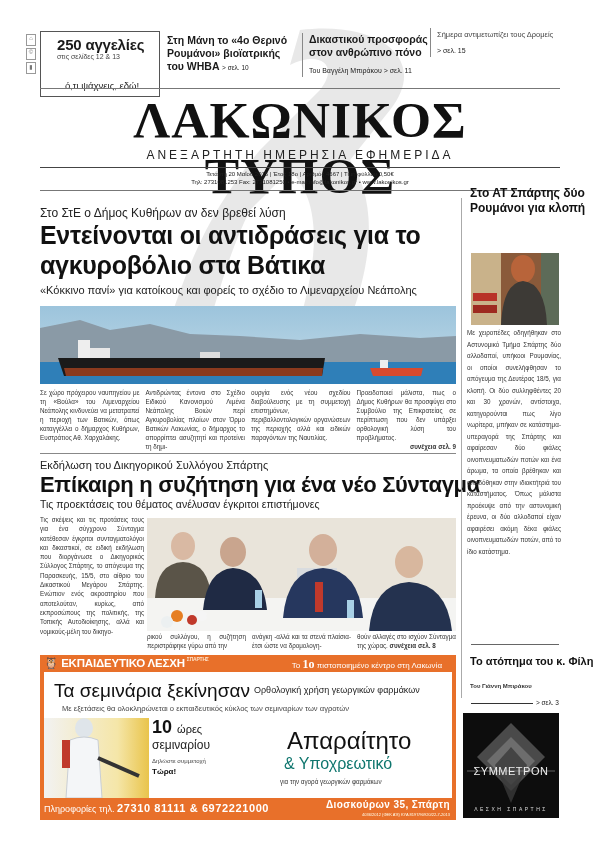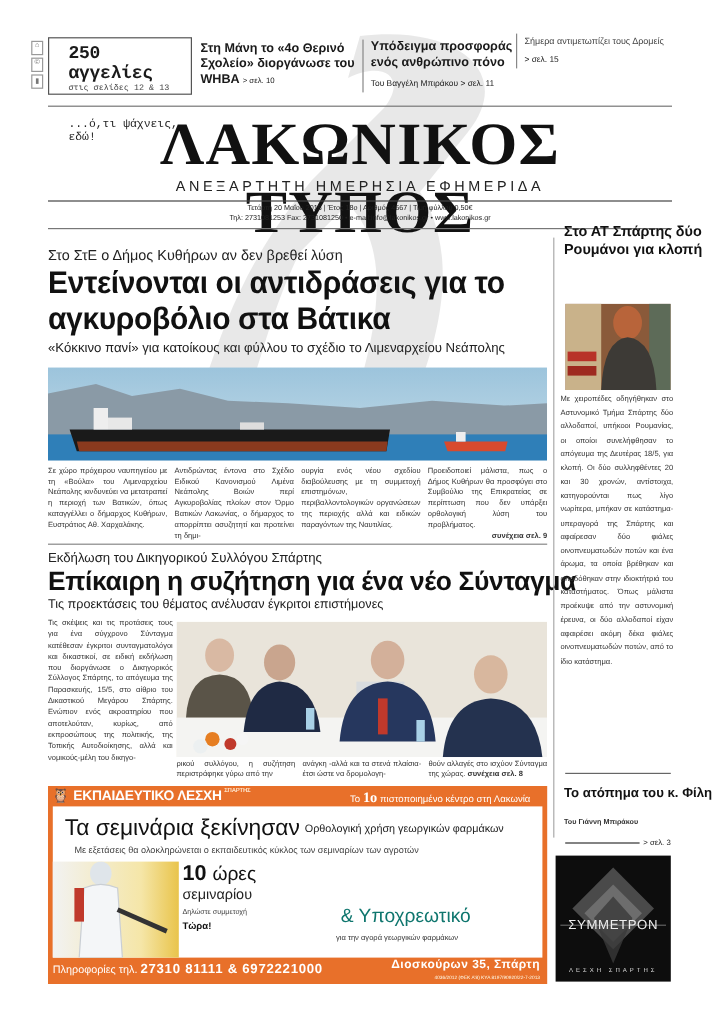--- a/index.html
+++ b/index.html
@@ -5,21 +5,21 @@
   * { box-sizing: border-box; margin: 0; padding: 0; }
   html, body { width: 600px; height: 849px; background: #fff; overflow: hidden; }
   body { position: relative; font-family: "Liberation Sans", sans-serif; color: #1a1a1a; }
 
   .watermark { position: absolute; left: 150px; top: 20px; width: 280px; height: 300px; pointer-events: none; }
 
   
   .teasers { position: absolute; top: 28px; left: 40px; width: 520px; height: 56px; }
   .side-icons { position: absolute; left: -14px; top: 6px; width: 12px; }
   .side-icons span { display: block; width: 10px; height: 12px; border: 1px solid #999; margin-bottom: 2px; font-size: 6px; text-align: center; color: #777; }
-  .ads-box { position: absolute; left: 0; top: 3px; width: 120px; height: 48px; border: 1px solid #555; padding: 4px 0 0 16px; font-family: Liberation Mono, monospace; }
+  .ads-box { position: absolute; left: 0; top: 3px; width: 120px; height: 66px; border: 1px solid #555; padding: 4px 0 0 16px; }
   .ads-box .big { font-size: 15px; font-weight: bold; letter-spacing: -0.2px; }
   .ads-box .small { font-size: 7px; color: #444; margin-top: 0; }
   .ads-box .tag { font-size: 9.5px; color: #222; margin-top: 20px; }
   .teaser { position: absolute; top: 6px; font-weight: bold; font-size: 10.5px; line-height: 13px; }
   .teaser .ref { font-weight: normal; font-size: 6.5px; }
   .t1 { left: 127px; width: 130px; }
   .t2 { left: 262px; width: 130px; border-left: 1px solid #888; padding-left: 6px; top: 5px; }
   .t2 .by { font-weight: normal; font-size: 7px; margin-top: 5px; }
   .t1 { border-right: 0; }
   .t3 { left: 390px; width: 150px; border-left: 1px solid #888; padding-left: 6px; top: 0; }
@@ -58,21 +58,21 @@
   .ad-brand { position: absolute; left: 4px; top: 1px; font-weight: bold; font-size: 11.5px; color: #fff; letter-spacing: -0.2px; }
   .ad-brand small { font-size: 5px; vertical-align: top; color: #fde2c8; margin-left: 2px; }
   .ad-first { position: absolute; right: 14px; top: 2px; font-size: 8px; color: #fff; }
   .ad-first b { font-size: 12px; font-family: Liberation Serif, serif; }
   .ad-body { position: absolute; top: 17px; left: 4px; width: 408px; height: 126px; background: #fff; }
   .ad-h1 { position: absolute; top: 8px; left: 10px; font-size: 19px; color: #111; white-space: nowrap; }
   .ad-h1-side { position: absolute; top: 13px; left: 210px; font-size: 9px; color: #222; white-space: nowrap; }
   .ad-h2 { position: absolute; top: 32px; left: 18px; font-size: 7.6px; color: #444; white-space: nowrap; }
   .ad-figure { position: absolute; left: 0; top: 46px; width: 105px; height: 80px; background: linear-gradient(90deg,#f2f2f2,#f5e6a8 70%,#e9c44b); }
   .ad-hours { position: absolute; left: 108px; top: 45px; font-weight: bold; font-size: 18px; color: #111; }
-  .ad-hours span { font-weight: normal; font-size: 16px; }
+  .ad-hours span { font-weight: normal; font-size: 11px; }
   .ad-seminar { position: absolute; left: 108px; top: 66px; font-size: 12px; color: #222; }
   .ad-declare { position: absolute; left: 108px; top: 86px; font-size: 6px; color: #444; }
   .ad-now { position: absolute; left: 108px; top: 95px; font-size: 8px; font-weight: bold; color: #111; }
   .ad-req { position: absolute; left: 243px; top: 55px; font-size: 24px; color: #111; }
   .ad-oblig { position: absolute; left: 240px; top: 83px; font-size: 16px; color: #0f766e; }
   .ad-market { position: absolute; left: 236px; top: 106px; font-size: 6.3px; color: #333; }
   .ad-phone { position: absolute; left: 4px; top: 147px; font-size: 9px; color: #fff; }
   .ad-phone b { font-size: 11px; letter-spacing: 0.6px; }
   .ad-addr { position: absolute; right: 6px; top: 144px; font-size: 10px; font-weight: bold; color: #fff; letter-spacing: 0.4px; }
   .ad-legal { position: absolute; right: 6px; top: 157px; font-size: 4px; color: #ffe; }
@@ -103,46 +103,46 @@
     <span>⌂</span>
     <span>©</span>
     <span>▮</span>
   </div>
   <div class="ads-box">
     <div class="big">250 αγγελίες</div>
     <div class="small">στις σελίδες 12 &amp; 13</div>
     <div class="tag">...ό,τι ψάχνεις, εδώ!</div>
   </div>
   <div class="teaser t1">
-    <span>Στη Μάνη το «4ο Θερινό Σχολείο» διοργάνωσε του WHBA</span>
+    <span>Στη Μάνη το «4ο Θερινό Ρουμάνοι» βιοϊατρικής του WHBA</span>
     <span class="ref">&gt; σελ. 10</span>
   </div>
   <div class="teaser t2">
-    <div>Υπόδειγμα προσφοράς ενός ανθρώπινο πόνο</div>
+    <div>Δικαστικού προσφοράς στον ανθρώπινο πόνο</div>
     <div class="by"><span>Του Βαγγέλη Μπιράκου</span> <span>&gt; σελ. 11</span></div>
   </div>
   <div class="teaser t3">
     <div class="kicker">Σήμερα αντιμετωπίζει τους Δρομείς</div>
     <span class="ref">&gt; σελ. 15</span>
   </div>
 </div>
 <div class="toprule"></div>
 
 <div class="mast-title">ΛΑΚΩΝΙΚΟΣ ΤΥΠΟΣ</div>
 <div class="mast-sub">ΑΝΕΞΑΡΤΗΤΗ ΗΜΕΡΗΣΙΑ ΕΦΗΜΕΡΙΔΑ</div>
 <div class="mast-rule1"></div>
 <div class="mast-info">
   <div>Τετάρτη 20 Μαΐου 2015 | Έτος 18ο | Αριθμός 4667 | Τιμή φύλλου 0,50€</div>
   <div>Τηλ: 2731081253 Fax: 2731081250 • e-mail:info@lakonikos.gr • www.lakonikos.gr</div>
 </div>
 <div class="mast-rule2"></div>
 
 <div class="lead-kicker">Στο ΣτΕ ο Δήμος Κυθήρων αν δεν βρεθεί λύση</div>
 <div class="lead-title">Εντείνονται οι αντιδράσεις για το αγκυροβόλιο στα Βάτικα</div>
-<div class="lead-sub">«Κόκκινο πανί» για κατοίκους και φύλλου το σχέδιο το Λιμεναρχείου Νεάπολης</div>
+<div class="lead-sub">«Κόκκινο πανί» για κατοίκους και φορείς το σχέδιο το Λιμεναρχείου Νεάπολης</div>
 <div class="lead-photo">
   <svg width="416" height="78" viewBox="0 0 416 78">
     <defs>
       <linearGradient id="sky" x1="0" y1="0" x2="0" y2="1">
         <stop offset="0" stop-color="#9cc4dc"></stop>
           <stop offset="1" stop-color="#c5dce8"></stop>
       </linearGradient>
     </defs>
     <rect width="416" height="78" fill="url(#sky)"></rect>
     <path d="M0 22 L40 14 L70 24 L110 18 L150 28 L200 30 L260 34 L320 28 L380 32 L416 30 L416 60 L0 60 Z" fill="#8a9aa6"></path>
@@ -223,20 +223,21 @@
         <ellipse cx="40" cy="10" rx="9" ry="10" fill="#dfe5ea"></ellipse>
         <path d="M22 80 L26 22 Q40 16 54 22 L58 80 Z" fill="#f4f6f8" stroke="#c9ced4"></path>
         <rect x="18" y="22" width="8" height="28" fill="#c0392b"></rect>
         <path d="M54 40 L95 58" stroke="#333" stroke-width="4"></path>
       </svg>
     </div>
     <div class="ad-hours"><b>10</b> <span>ώρες</span></div>
     <div class="ad-seminar">σεμιναρίου</div>
     <div class="ad-declare">Δηλώστε συμμετοχή</div>
     <div class="ad-now">Τώρα!</div>
+    <div class="ad-req">Απαραίτητο</div>
     <div class="ad-oblig">&amp; Υποχρεωτικό</div>
     <div class="ad-market">για την αγορά γεωργικών φαρμάκων</div>
   </div>
   <div class="ad-phone">
     <span>Πληροφορίες τηλ.</span>
     <b>27310 81111 &amp; 6972221000</b>
   </div>
   <div class="ad-addr">Διοσκούρων 35, Σπάρτη</div>
   <div class="ad-legal">4036/2012 (ΦΕΚ Α'8)  ΚΥΑ 8197/90920/22-7-2013</div>
 </div>

